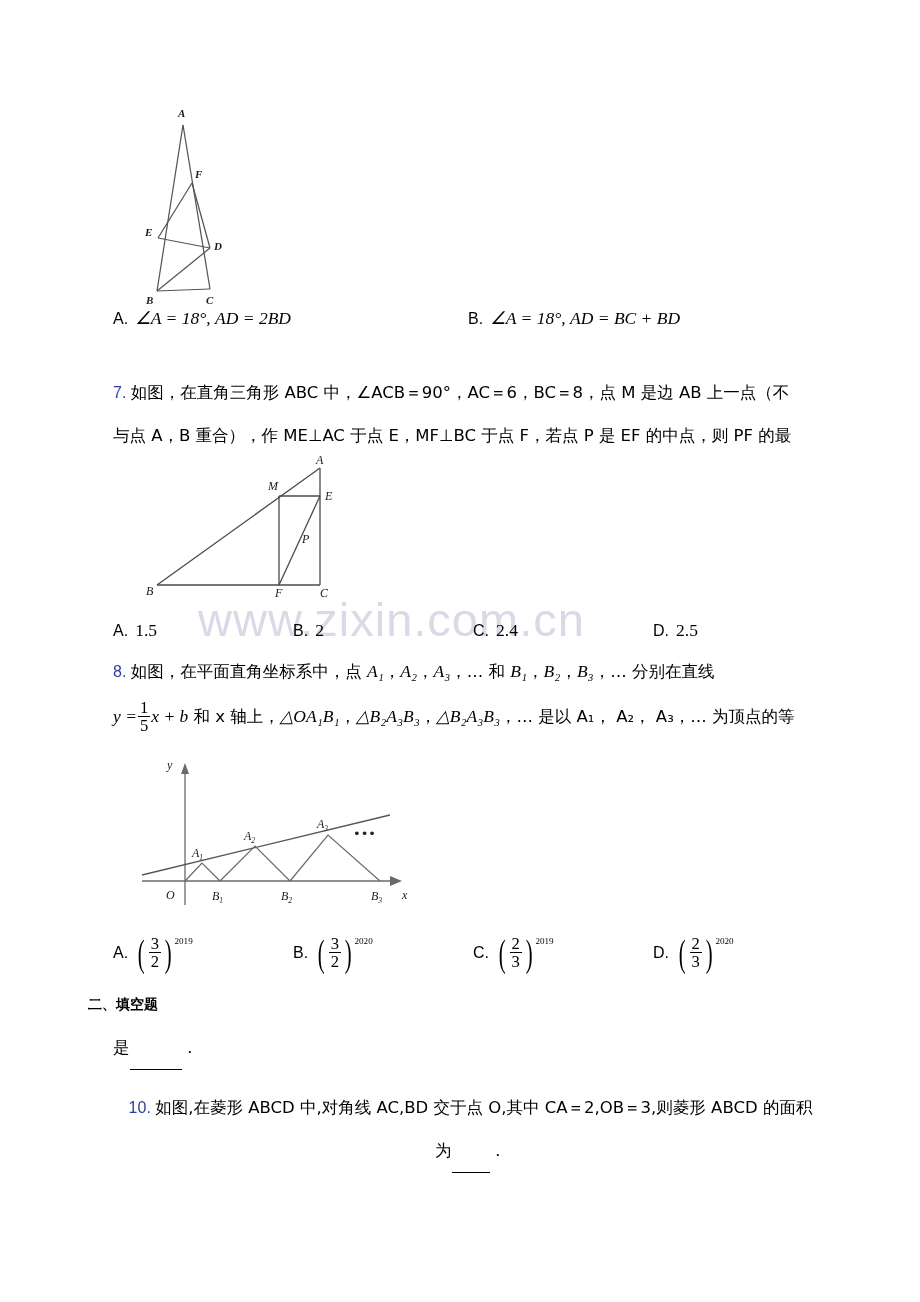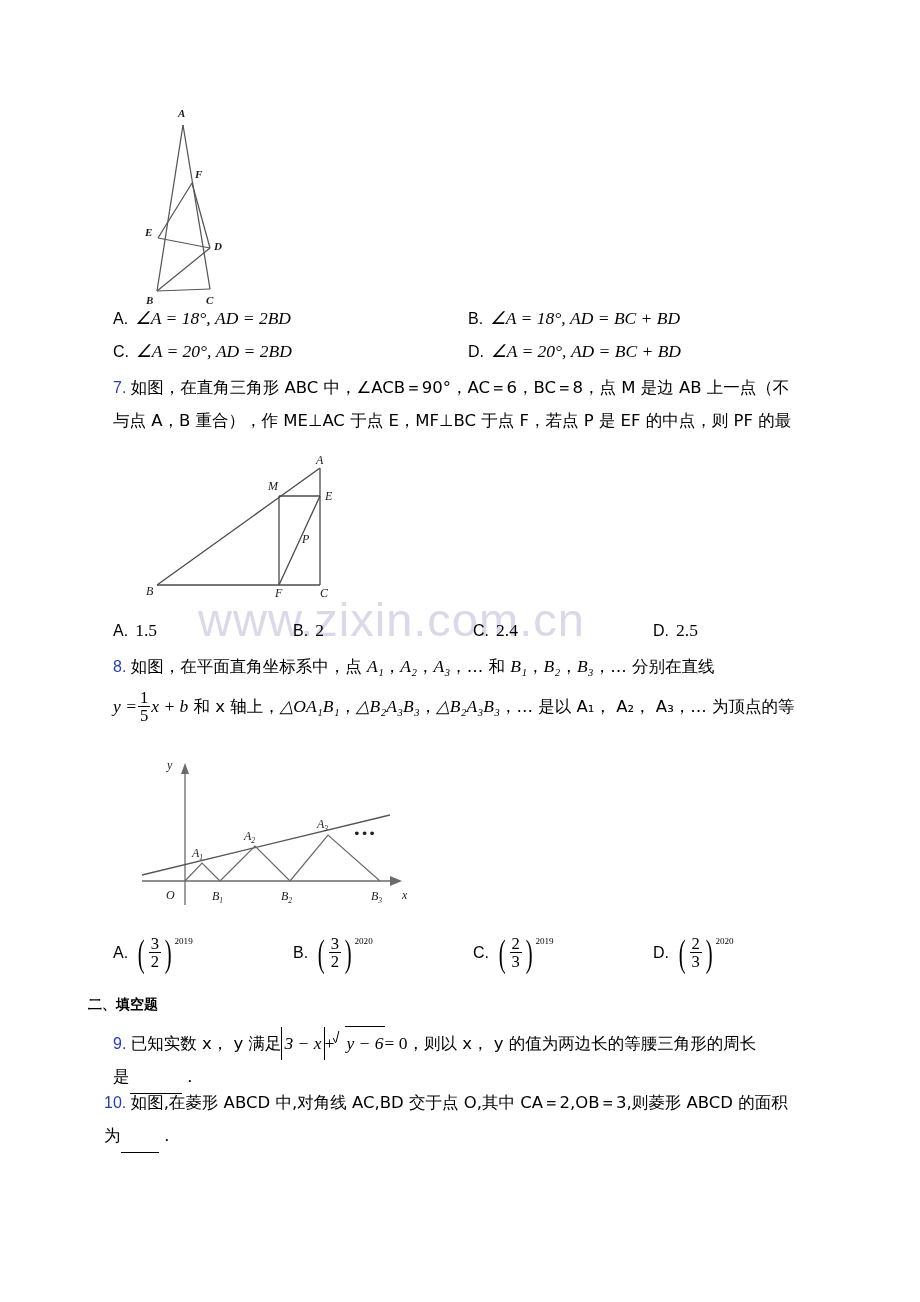--- a/index.html
+++ b/index.html
@@ -33,21 +33,21 @@
     user-select: none;
     z-index: 0;
   }
   
   .qblock {
     position: absolute;
     z-index: 2;
   }
   .qline {
     font-size: 17.5px;
-    line-height: 33px;
+    line-height: 43px;
     white-space: nowrap;
   }
   .qnum {
     color: #2b3ea8;
     font-family: "Liberation Sans", sans-serif;
     font-size: 16px;
   }
   .cjk { font-family: "DejaVu Sans", sans-serif; font-size: 16.5px; }
   .it { font-style: italic; font-family: Liberation Serif, serif; }
   .mathup { font-family: "Liberation Serif", serif; }
@@ -185,28 +185,20 @@
     </svg>
   </div>
 
   <div class="opts opt2" style="left:113px; top:308px;">
     <div class="optrow">
       <div class="opt optA">
         <span class="optlabel">A.</span><span class="it">∠A = 18°,</span>&nbsp;<span class="it">AD = 2BD</span>
       </div>
       <div class="opt optB">
         <span class="optlabel">B.</span><span class="it">∠A = 18°,</span>&nbsp;<span class="it">AD = BC + BD</span>
-      </div>
-    </div>
-    <div class="optrow">
-      <div class="opt optA">
-        <span class="optlabel">C.</span><span class="it">∠A = 20°,</span>&nbsp;<span class="it">AD = 2BD</span>
-      </div>
-      <div class="opt optB">
-        <span class="optlabel">D.</span><span class="it">∠A = 20°,</span>&nbsp;<span class="it">AD = BC + BD</span>
       </div>
     </div>
   </div>
 
   <div class="qblock" style="left:113px; top:371px; width:715px;">
     <div class="qline">
       <span class="qnum">7.</span>
       <span class="cjk">如图，在直角三角形 ABC 中，∠ACB＝90°，AC＝6，BC＝8，点 M 是边 AB 上一点（不</span>
     </div>
     <div class="qline cjk">与点 A，B 重合），作 ME⊥AC 于点 E，MF⊥BC 于点 F，若点 P 是 EF 的中点，则 PF 的最</div>
@@ -306,29 +298,25 @@
       <div class="opt o4" style="top:2px;">
         <span class="optlabel">D.</span><span class="powgroup"><span class="paren">(</span><span class="frac"><span class="num">2</span><span class="den">3</span></span><span class="paren">)</span><sup>2020</sup></span>
       </div>
     </div>
   </div>
 
   <div class="sect" style="left:88px; top:996px;">二、填空题</div>
 
   <div class="qblock" style="left:113px; top:1026px; width:715px;">
     <div class="qline">
-      <span class="qnum">9.</span>
-      <span class="cjk">已知实数 x， y 满足</span><span class="abs it">3 − x</span><span class="mathup">+</span><span class="radical"><span class="radbar it">y − 6</span></span><span class="mathup">= 0</span><span class="cjk">，则以 x， y 的值为两边长的等腰三角形的周长</span>
-    </div>
-    <div class="qline">
       <span class="cjk">是</span><span class="blankline" style="width:52px;">&nbsp;</span><span class="cjk">．</span>
     </div>
   </div>
 
-  <div class="qblock" style="left:104px; top:1086px; width:715px;">
+  <div class="qblock" style="left:113px; top:1086px; width:715px;text-align:center;">
     <div class="qline">
       <span class="qnum">10.</span>
       <span class="cjk">如图,在菱形 ABCD 中,对角线 AC,BD 交于点 O,其中 CA＝2,OB＝3,则菱形 ABCD 的面积</span>
     </div>
     <div class="qline">
       <span class="cjk">为</span><span class="blankline" style="width:38px;">&nbsp;</span><span class="cjk">．</span>
     </div>
   </div>
 
 </div>

